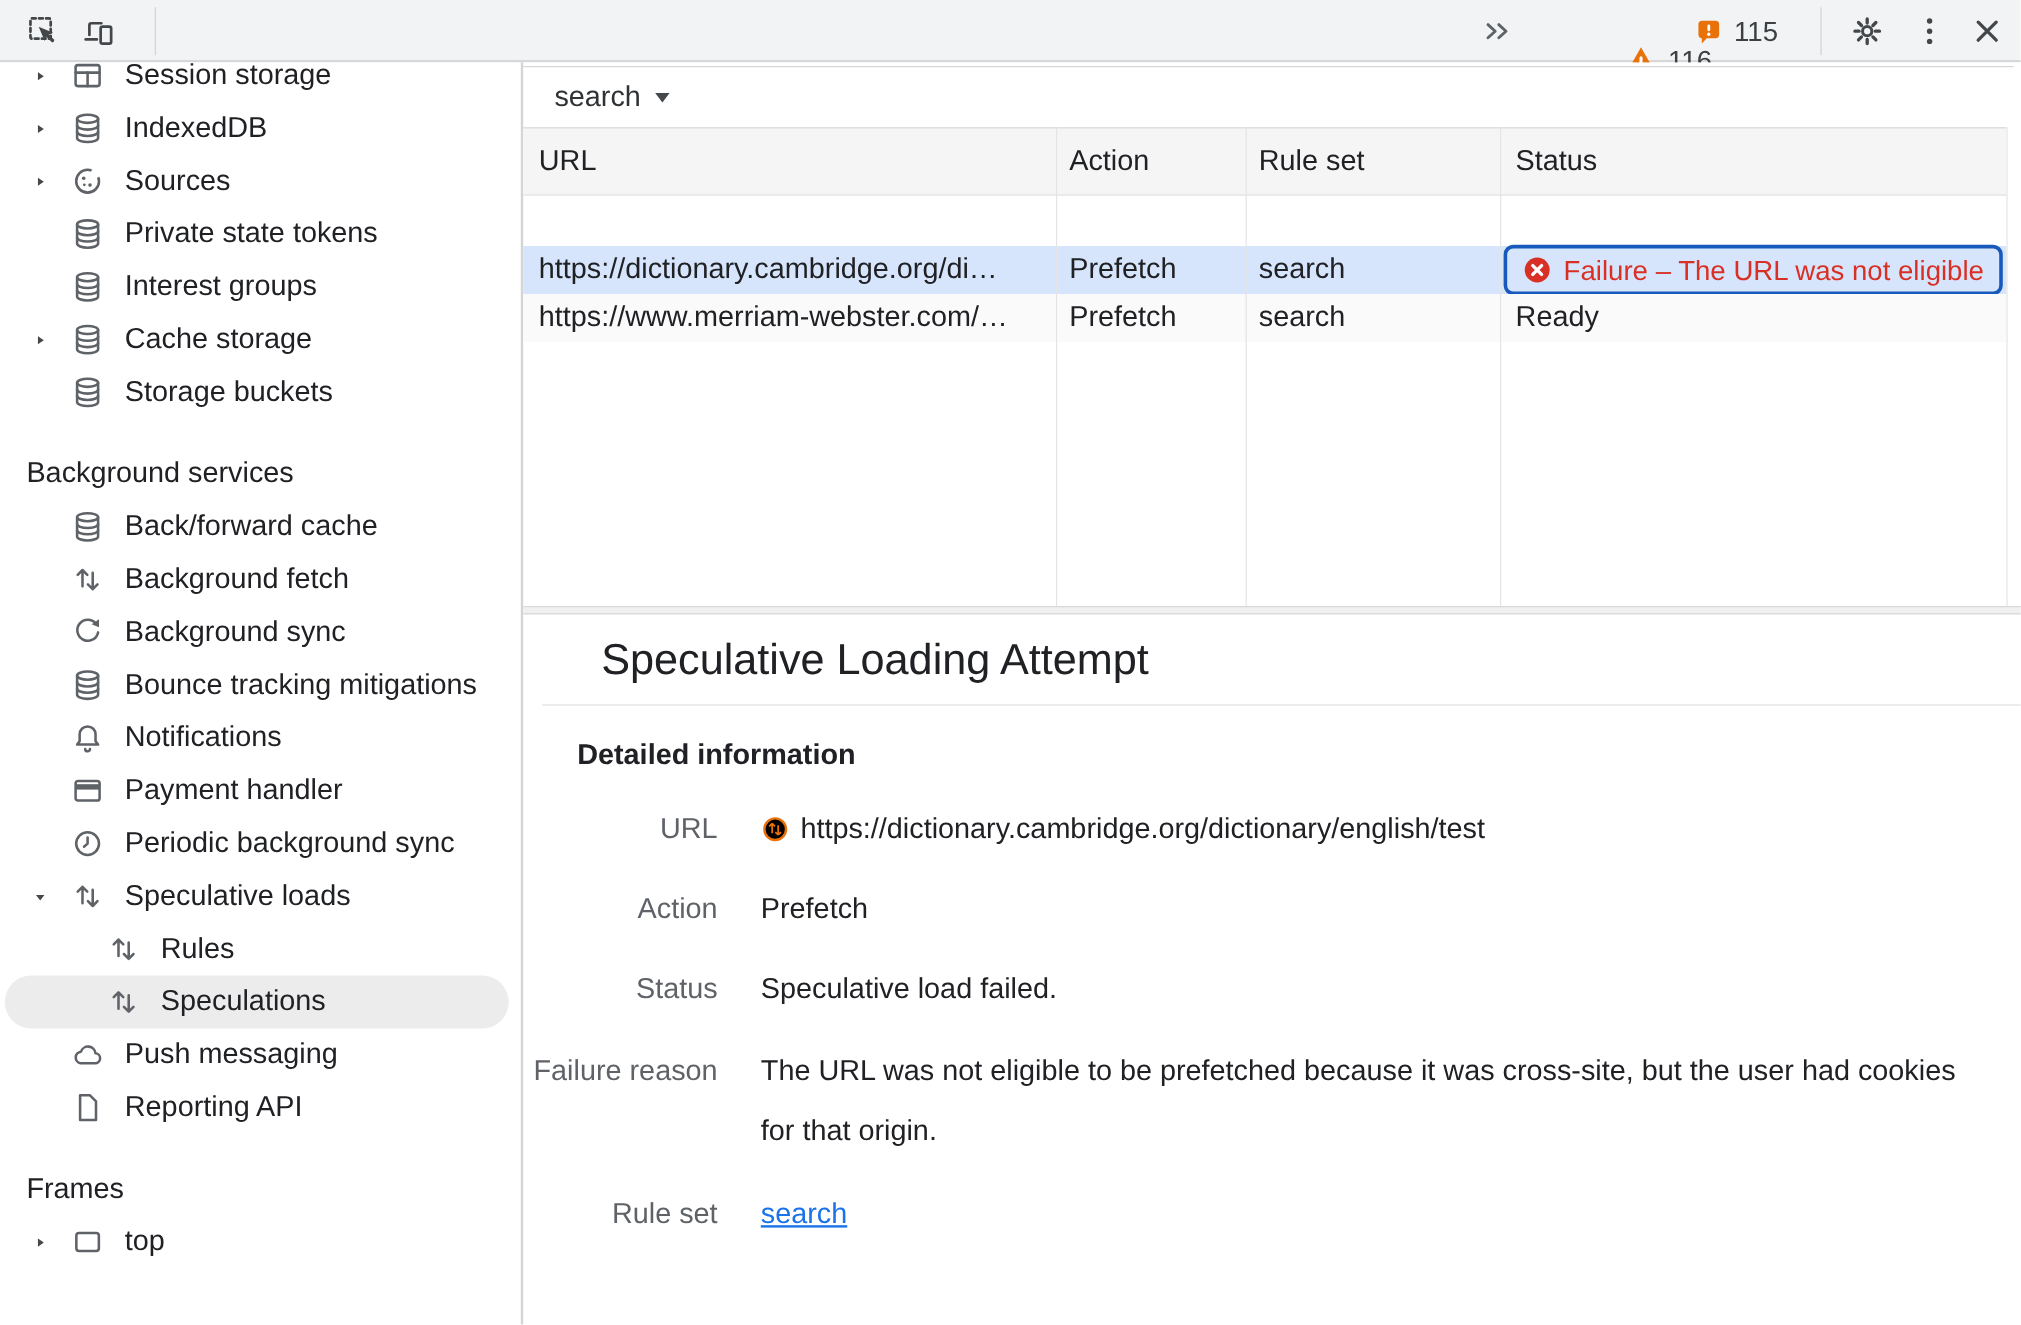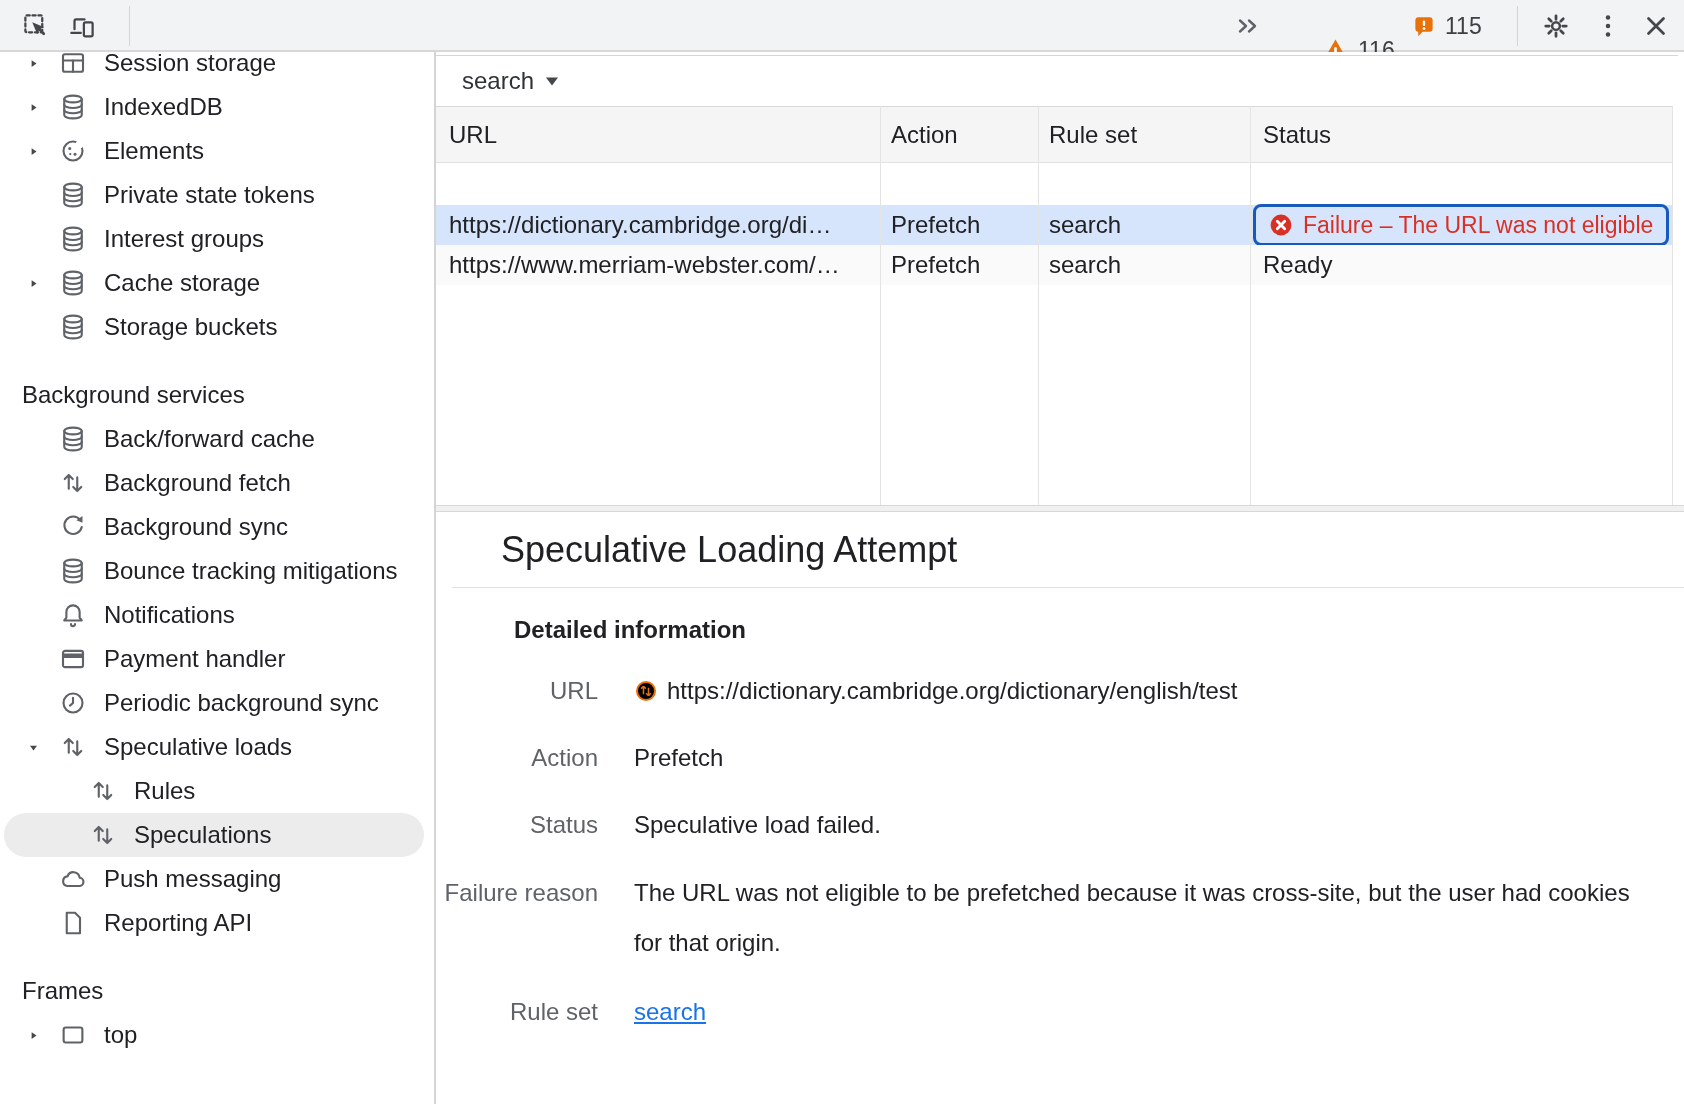--- a/index.html
+++ b/index.html
@@ -10,21 +10,21 @@
   .tabbar{position:absolute;left:0;top:0;width:1684px;height:52px;background:#f1f3f4;border-bottom:2px solid #d7d7d7;}
   .tbbtn{position:absolute;top:7px;width:40px;height:38px;border:none;background:transparent;padding:0;display:flex;align-items:center;justify-content:center;cursor:pointer;}
   .tbic{width:30px;height:30px;stroke:#44474a;fill:none;stroke-width:1.8;stroke-linecap:round;stroke-linejoin:round;}
   .vsep{position:absolute;top:6px;height:40px;width:1px;background:#d3d3d3;}
   .tabs{position:absolute;left:166px;top:0;height:52px;display:flex;gap:50px;align-items:stretch;}
   .tab{position:relative;display:flex;align-items:center;font-size:25px;color:#3c4043;cursor:pointer;white-space:nowrap;}
   .tab.active{color:#1a73e8;}
   .tab.active::after{content:"";position:absolute;left:-26px;right:-26px;bottom:0;height:5px;background:#1a73e8;}
   .moretabs{position:absolute;left:1231px;top:13px;width:32px;height:26px;cursor:pointer;}
   .badge{position:absolute;top:0;height:52px;display:flex;align-items:center;gap:7px;font-size:23px;color:#3c4043;cursor:pointer;}
-  .b-warn{left:1320px;margin-top:24px;}
+  .b-warn{left:1352px;margin-top:24px;}
   .b-issue{left:1410px;}
 
   
   .sidebar{position:absolute;left:0;top:52px;width:433px;height:1052px;background:#fff;overflow:hidden;}
   .side-list{margin-top:-11px;}
   .side-row{position:relative;display:flex;align-items:center;height:44px;padding-left:26px;cursor:pointer;color:#202124;font-size:24px;white-space:nowrap;}
   .side-row.sel{background:#ececec;border-radius:22px;margin:0 9px 0 4px;padding-left:22px;}
   .side-row.ind{padding-left:56px;}
   .side-row.ind.sel{padding-left:52px;}
   .exp{width:32px;display:flex;align-items:center;flex:none;}
@@ -48,21 +48,21 @@
   .vline{position:absolute;top:54px;height:399px;width:1px;background:#e4e4e4;}
   .gutterline{position:absolute;top:54px;height:399px;width:1px;background:#e4e4e4;left:1236px;}
   .trow{position:absolute;left:0;width:1236px;height:40px;font-size:24px;color:#202124;cursor:pointer;margin-top:42px;}
   .trow .hc{cursor:default;}
   .trow.sel{background:#d7e5fc;}
   .trow .cellt{overflow:hidden;white-space:nowrap;}
   .ring{position:absolute;left:817px;top:-1px;width:416px;height:42px;border:3px solid #185abc;border-radius:8px;background:#d7e5fc;display:flex;align-items:center;gap:9px;padding-left:12px;overflow:hidden;white-space:nowrap;font-size:23px;color:#d93025;}
   .ring svg{flex:none;}
   .hsplit{position:absolute;left:0;top:453px;width:1250px;height:7px;background:#f0f0f1;border-top:1px solid #d8d8d8;border-bottom:1px solid #d8d8d8;}
   .attempt-title{position:absolute;left:0;top:460px;width:1236px;height:76px;border-bottom:1px solid #e0e0e0;display:flex;align-items:center;padding-left:49px;font-size:36px;color:#202124;margin-left:16px;}
-  .det-sub{position:absolute;left:78px;top:553px;height:50px;line-height:50px;font-size:24px;font-weight:bold;color:#202124;}
+  .det-sub{position:absolute;left:45px;top:553px;height:50px;line-height:50px;font-size:24px;font-weight:bold;color:#202124;}
   .drow{position:absolute;left:0;width:1236px;}
   .dlabel{position:absolute;left:0;top:0;width:162px;text-align:right;font-size:24px;color:#5f6368;line-height:50px;white-space:nowrap;}
   .dvalue{position:absolute;left:198px;top:0;font-size:24px;color:#202124;line-height:50px;justify-content:flex-end;}
   .dvalue.wrap{width:1000px;line-height:50px;}
   .dvalue.withicon{display:flex;align-items:center;gap:9px;}
   .dvalue a{color:#1a73e8;text-decoration:underline;cursor:pointer;}
   .hidden-defs{position:absolute;width:0;height:0;overflow:hidden;}
 </style>
 </head>
 <body>
@@ -248,21 +248,21 @@
           <span class="exp">
             <svg class="tri" viewBox="0 0 24 24">
               <path d="M9 6.6 L16.8 12 L9 17.4 Z" fill="#474747"></path>
             </svg>
           </span>
           <span class="ric">
             <svg class="ic" viewBox="0 0 24 24">
               <use href="#sym-cookie-icon"></use>
             </svg>
           </span>
-          <span class="rlabel">Elements</span>
+          <span class="rlabel">Sources</span>
         </div>
         <div class="side-row">
           <span class="exp"></span>
           <span class="ric">
             <svg class="ic" viewBox="0 0 24 24">
               <use href="#sym-database-icon"></use>
             </svg>
           </span>
           <span class="rlabel">Private state tokens</span>
         </div>

